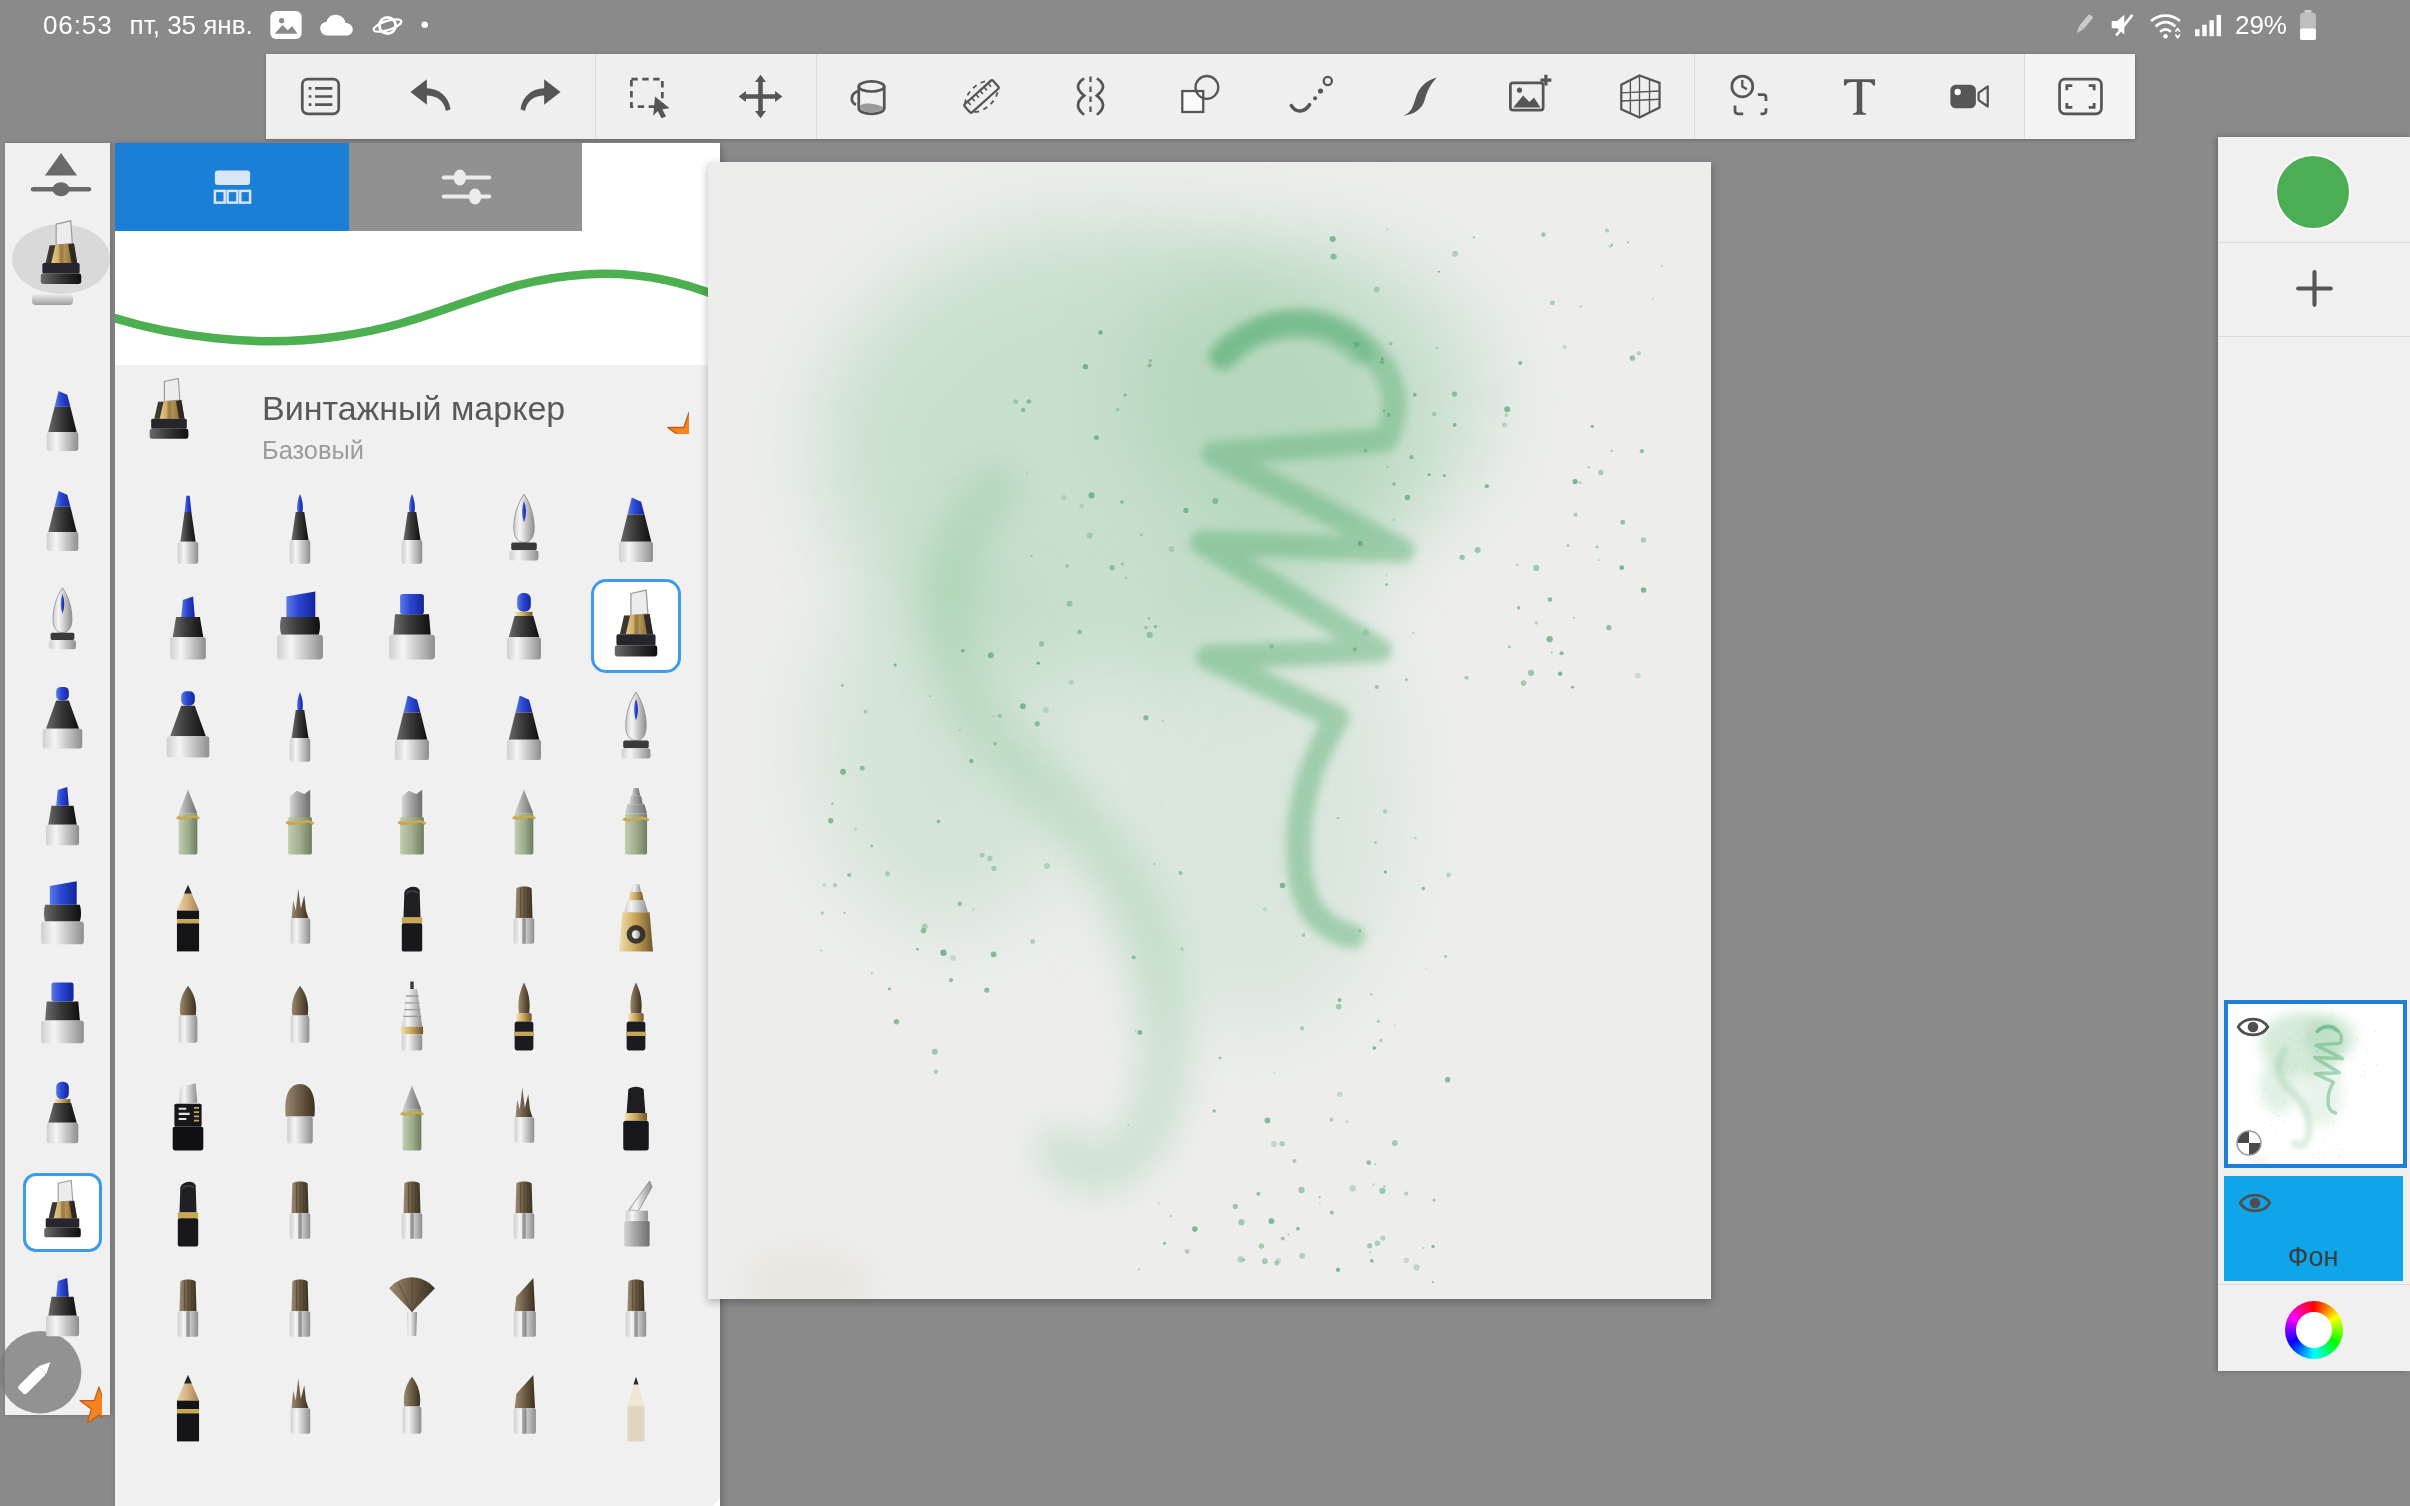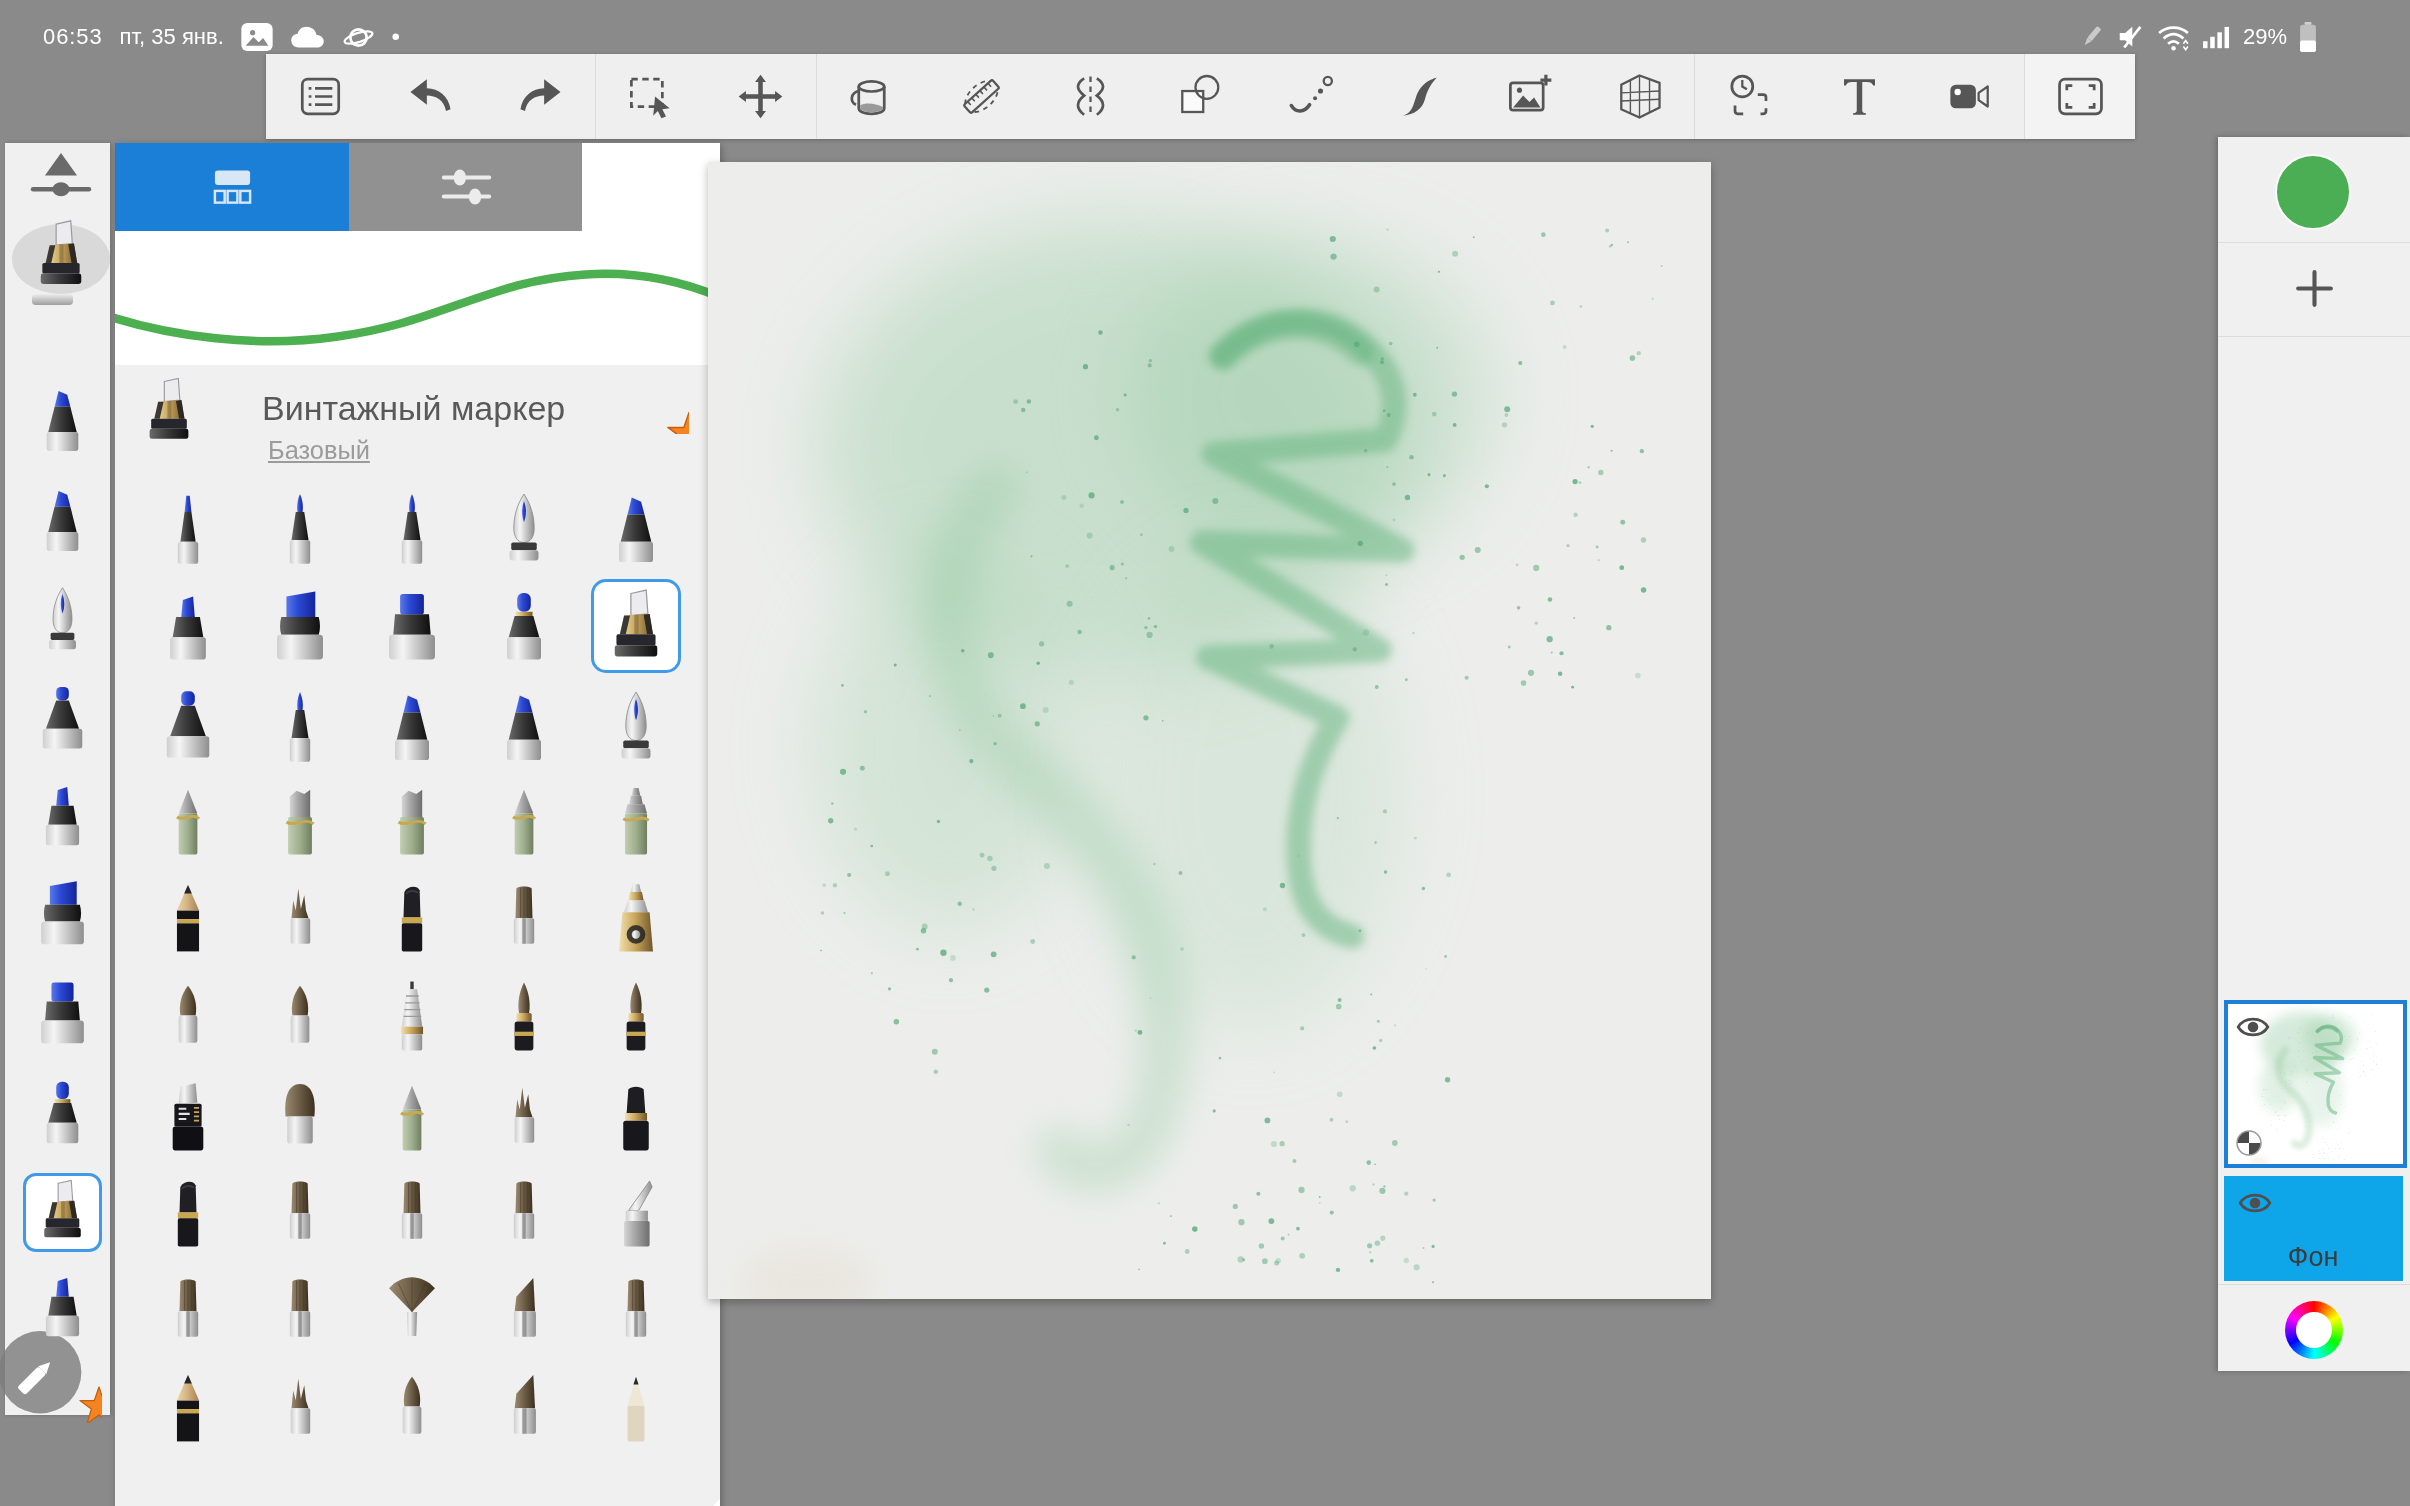--- a/index.html
+++ b/index.html
@@ -1,20 +1,20 @@
 <!DOCTYPE html>
 <html style="font-size:15px"><head>
 <meta charset="utf-8">
 <style>
   html,body{margin:0;padding:0;background:#6e6e6e;}
   #app{position:relative;width:2411px;height:1507px;background:#8a8a8a;overflow:hidden;
        font-family:"Liberation Sans","DejaVu Sans",sans-serif;}
   
-  #statusbar{position:absolute;left:0;top:12px;width:2365px;height:50px;display:flex;
-             justify-content:space-between;align-items:center;color:#fff;font-size:22px;}
+  #statusbar{position:absolute;left:0;top:0;width:2365px;height:50px;display:flex;
+             justify-content:space-between;align-items:center;color:#fff;font-size:26px;}
   .sb-left{display:flex;align-items:center;gap:17px;padding-left:43px;}
   .sb-right{display:flex;align-items:center;gap:13px;padding-right:49px;}
   .sb-time{letter-spacing:0.9px;}
   .sb-ic{display:block;}
   
   #toolbar{position:absolute;left:266px;top:54px;width:1869px;height:85px;background:#efefef;
            display:flex;align-items:stretch;box-shadow:0 0.9px 3.8px rgba(0,0,0,.25);}
   .tool{flex:1;display:flex;align-items:center;justify-content:center;cursor:pointer;}
   .tool-fs{background:#f3f3f3;}
   .tool svg{width:51px;height:51px;}
@@ -37,21 +37,21 @@
                overflow:hidden;box-shadow:1.9px 1.9px 7.5px rgba(0,0,0,.3);}
   .tab{position:absolute;top:0;height:88px;width:234px;display:flex;align-items:center;justify-content:center;cursor:pointer;}
   #tab-library{left:0;background:#1b7ed7;}
   #tab-settings{left:234px;background:#919191;}
   #tab-filler{position:absolute;left:467px;top:0;width:138px;height:88px;background:#ffffff;}
   #stroke-preview{position:absolute;left:0;top:88px;width:605px;height:134px;background:#fff;}
   #stroke-preview svg{width:100%;height:100%;}
   #brush-header{position:absolute;left:0;top:221px;width:605px;height:116px;}
   #brush-header .bicon{position:absolute;left:22.6px;top:9.4px;width:62px;height:79px;}
   .bh-title{position:absolute;left:147px;top:24.5px;font-size:34px;color:#595959;}
-  .bh-sub{position:absolute;left:153px;top:72px;font-size:25.4px;color:#9b9b9b;text-decoration:underline;}
+  .bh-sub{position:absolute;left:147px;top:72px;font-size:25.4px;color:#9b9b9b;}
   #fav-star{position:absolute;left:527px;top:22.6px;width:47px;height:47px;cursor:pointer;}
   .gcell{position:absolute;width:90px;height:94px;display:flex;align-items:flex-end;justify-content:center;
          box-sizing:border-box;cursor:pointer;}
   .gcell svg{width:68px;height:85px;}
   .gsel{background:#fff;border:3.8px solid #3f9bea;border-radius:15px;}
   #resize-corner{position:absolute;right:0;bottom:0;width:72px;height:72px;background:#fff;
                  clip-path:polygon(100% 0,100% 100%,0 100%);}
   #resize-corner svg{position:absolute;right:7.5px;bottom:9.4px;width:24.5px;height:32px;}
   
   #canvas{position:absolute;left:708px;top:162px;width:1003px;height:1137px;background:#edeeec;

